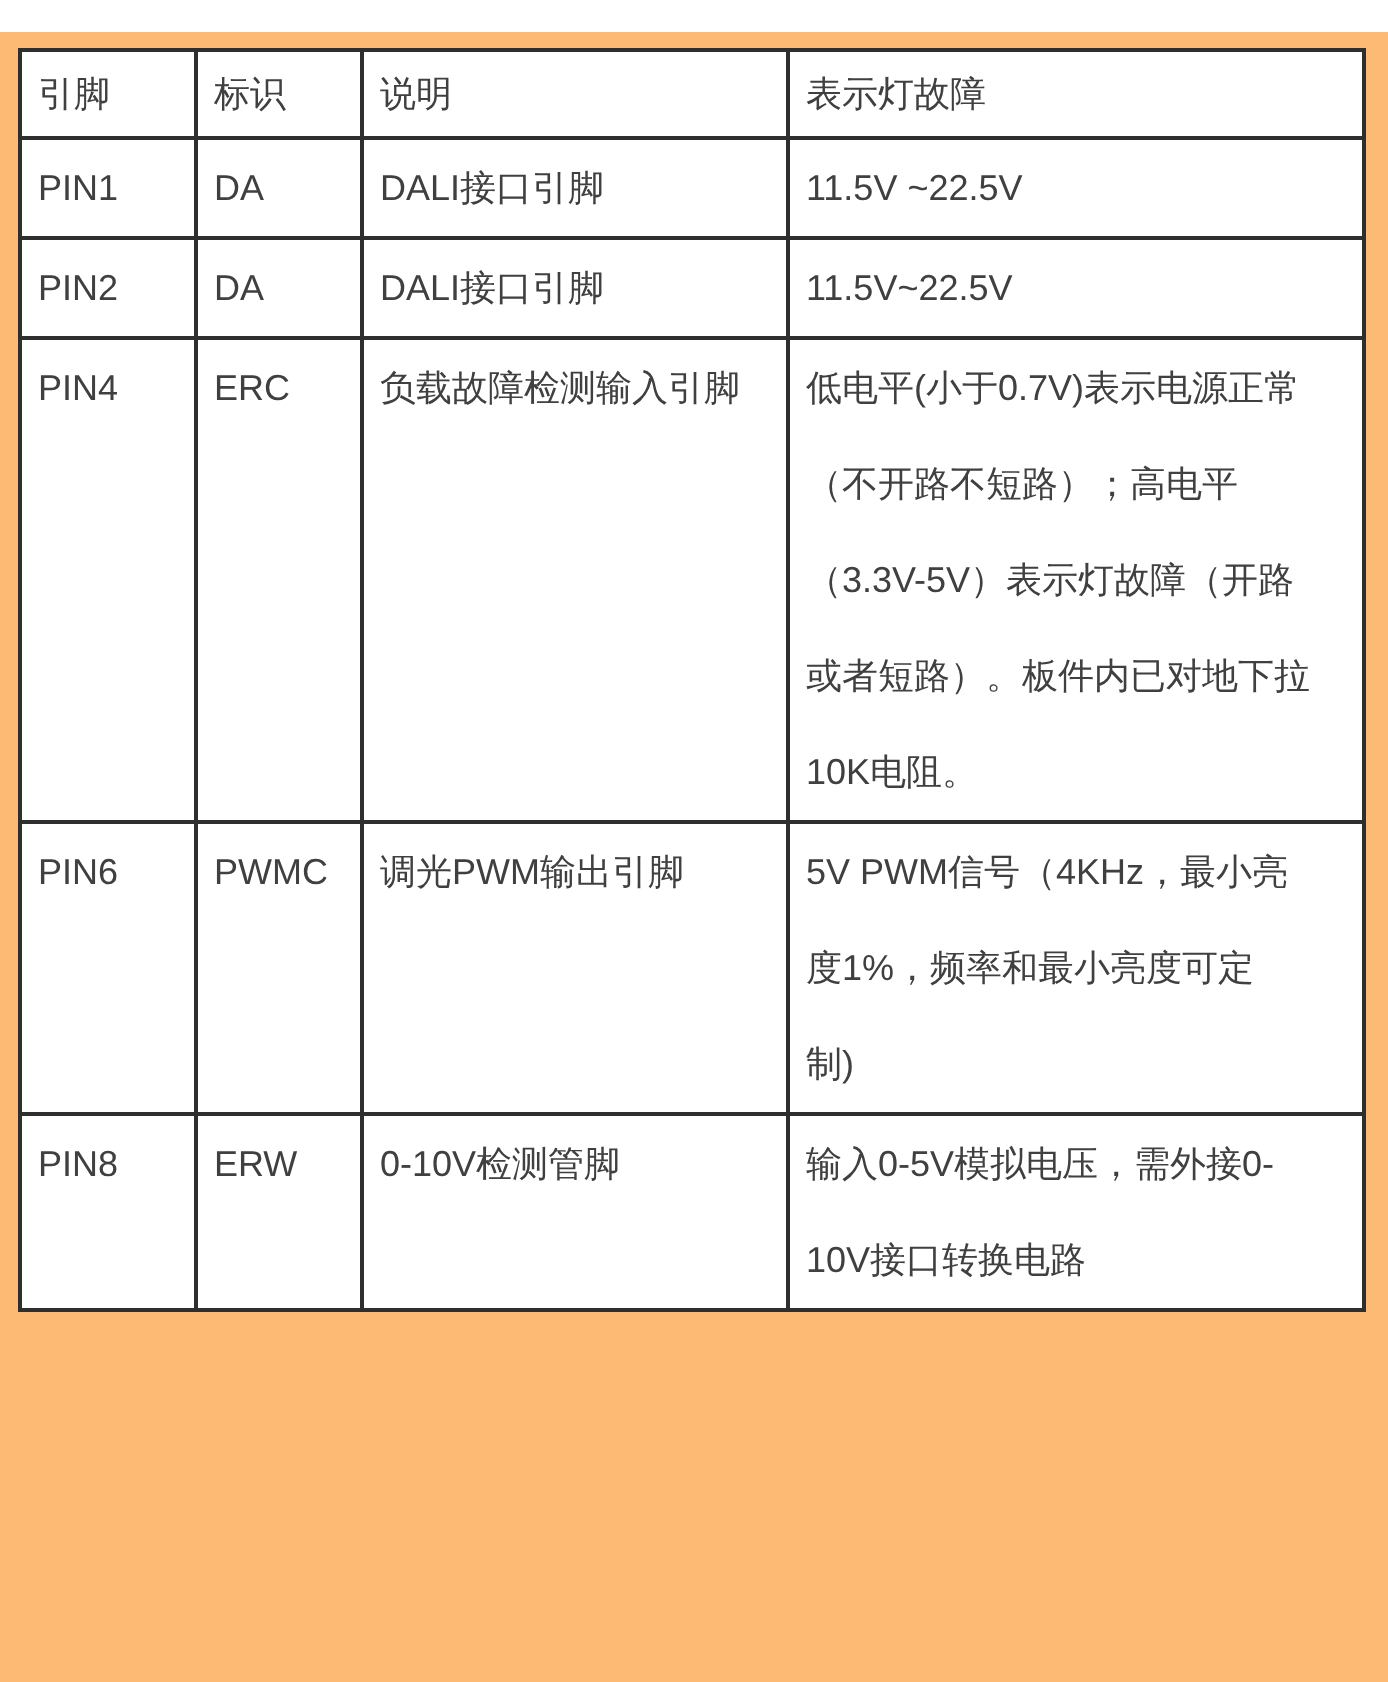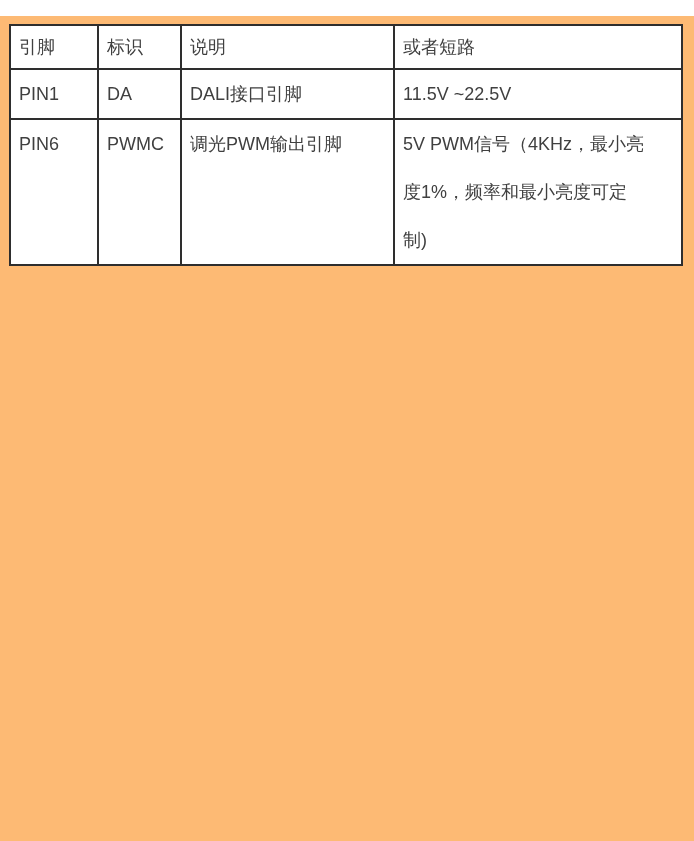--- a/index.html
+++ b/index.html
@@ -52,31 +52,54 @@
       <col style="width:88px">
       <col style="width:83px">
       <col style="width:213px">
       <col style="width:288px">
     </colgroup>
     <tbody>
       <tr class="header-row">
         <td>引脚</td>
         <td>标识</td>
         <td>说明</td>
-        <td>或者短路</td>
+        <td>表示灯故障</td>
       </tr>
       <tr>
         <td>PIN1</td>
         <td>DA</td>
         <td>DALI接口引脚</td>
         <td>11.5V ~22.5V</td>
+      </tr>
+      <tr>
+        <td>PIN2</td>
+        <td>DA</td>
+        <td>DALI接口引脚</td>
+        <td>11.5V~22.5V</td>
+      </tr>
+      <tr>
+        <td>PIN4</td>
+        <td>ERC</td>
+        <td>负载故障检测输入引脚</td>
+        <td>低电平(小于0.7V)表示电源正常
+（不开路不短路）；高电平
+（3.3V-5V）表示灯故障（开路
+或者短路）。板件内已对地下拉
+10K电阻。</td>
       </tr>
       <tr>
         <td>PIN6</td>
         <td>PWMC</td>
         <td>调光PWM输出引脚</td>
         <td>5V PWM信号（4KHz，最小亮
 度1%，频率和最小亮度可定
 制)</td>
       </tr>
+      <tr>
+        <td>PIN8</td>
+        <td>ERW</td>
+        <td>0-10V检测管脚</td>
+        <td>输入0-5V模拟电压，需外接0-
+10V接口转换电路</td>
+      </tr>
     </tbody>
   </table>
 </div>
 
 </body></html>

